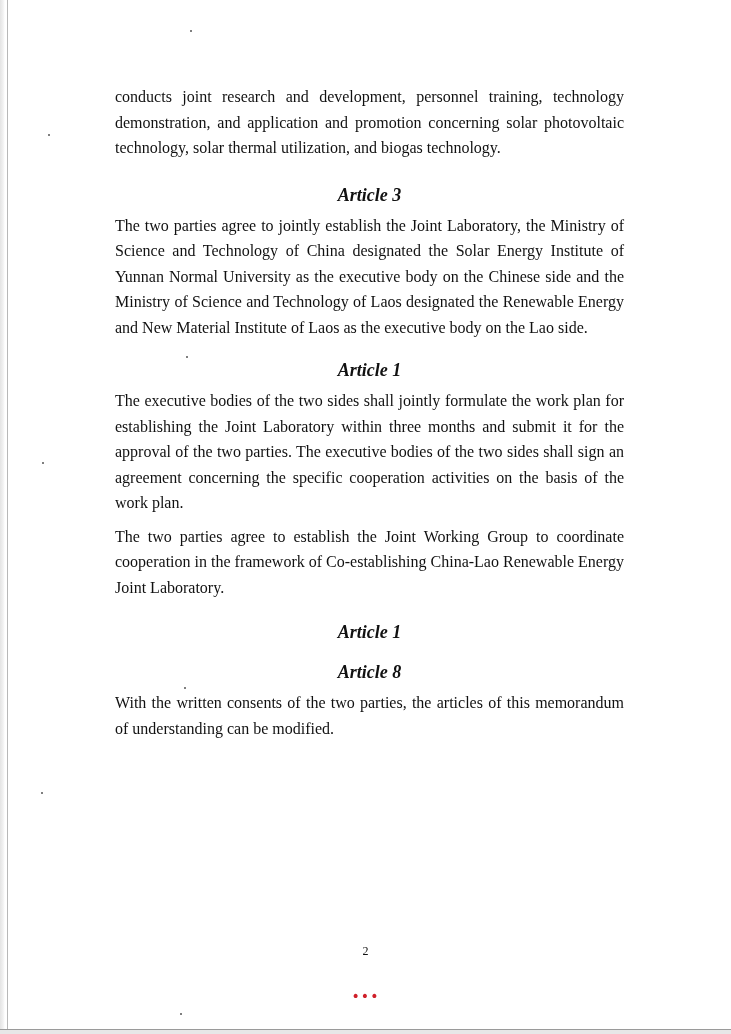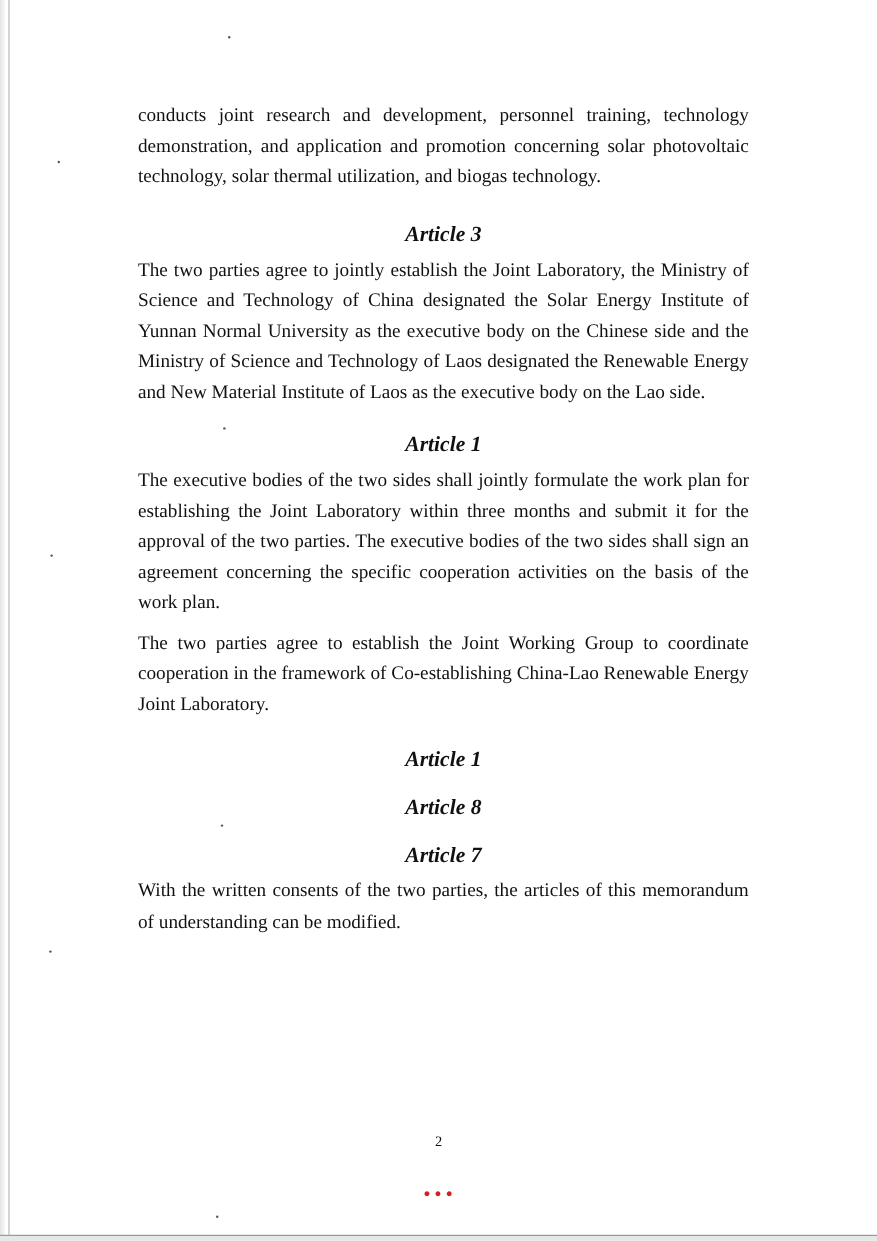--- a/index.html
+++ b/index.html
@@ -106,21 +106,20 @@
 
   <section>
     <h2 class="article-heading sec-gap-heading" style="margin-top:22px;">Article 1</h2>
   </section>
 
   <section>
     <h2 class="article-heading sec-gap-heading" style="margin-top:20px;">Article 8</h2>
   </section>
 
   <section>
-    <h2 class="article-heading sec-gap-heading" style="margin-top:20px;">Article 7</h2>
     <p class="para">With the written consents of the two parties, the articles of this memorandum of understanding can be modified.</p>
   </section>
 </main>
 
 <div class="page-number">2</div>
 
 <div class="more-dots" style="color: rgb(208, 32, 42);">•••</div>
 
 <div class="speck" style="left:48px; top:134px;"></div>
 <div class="speck" style="left:186px; top:356px;"></div>

